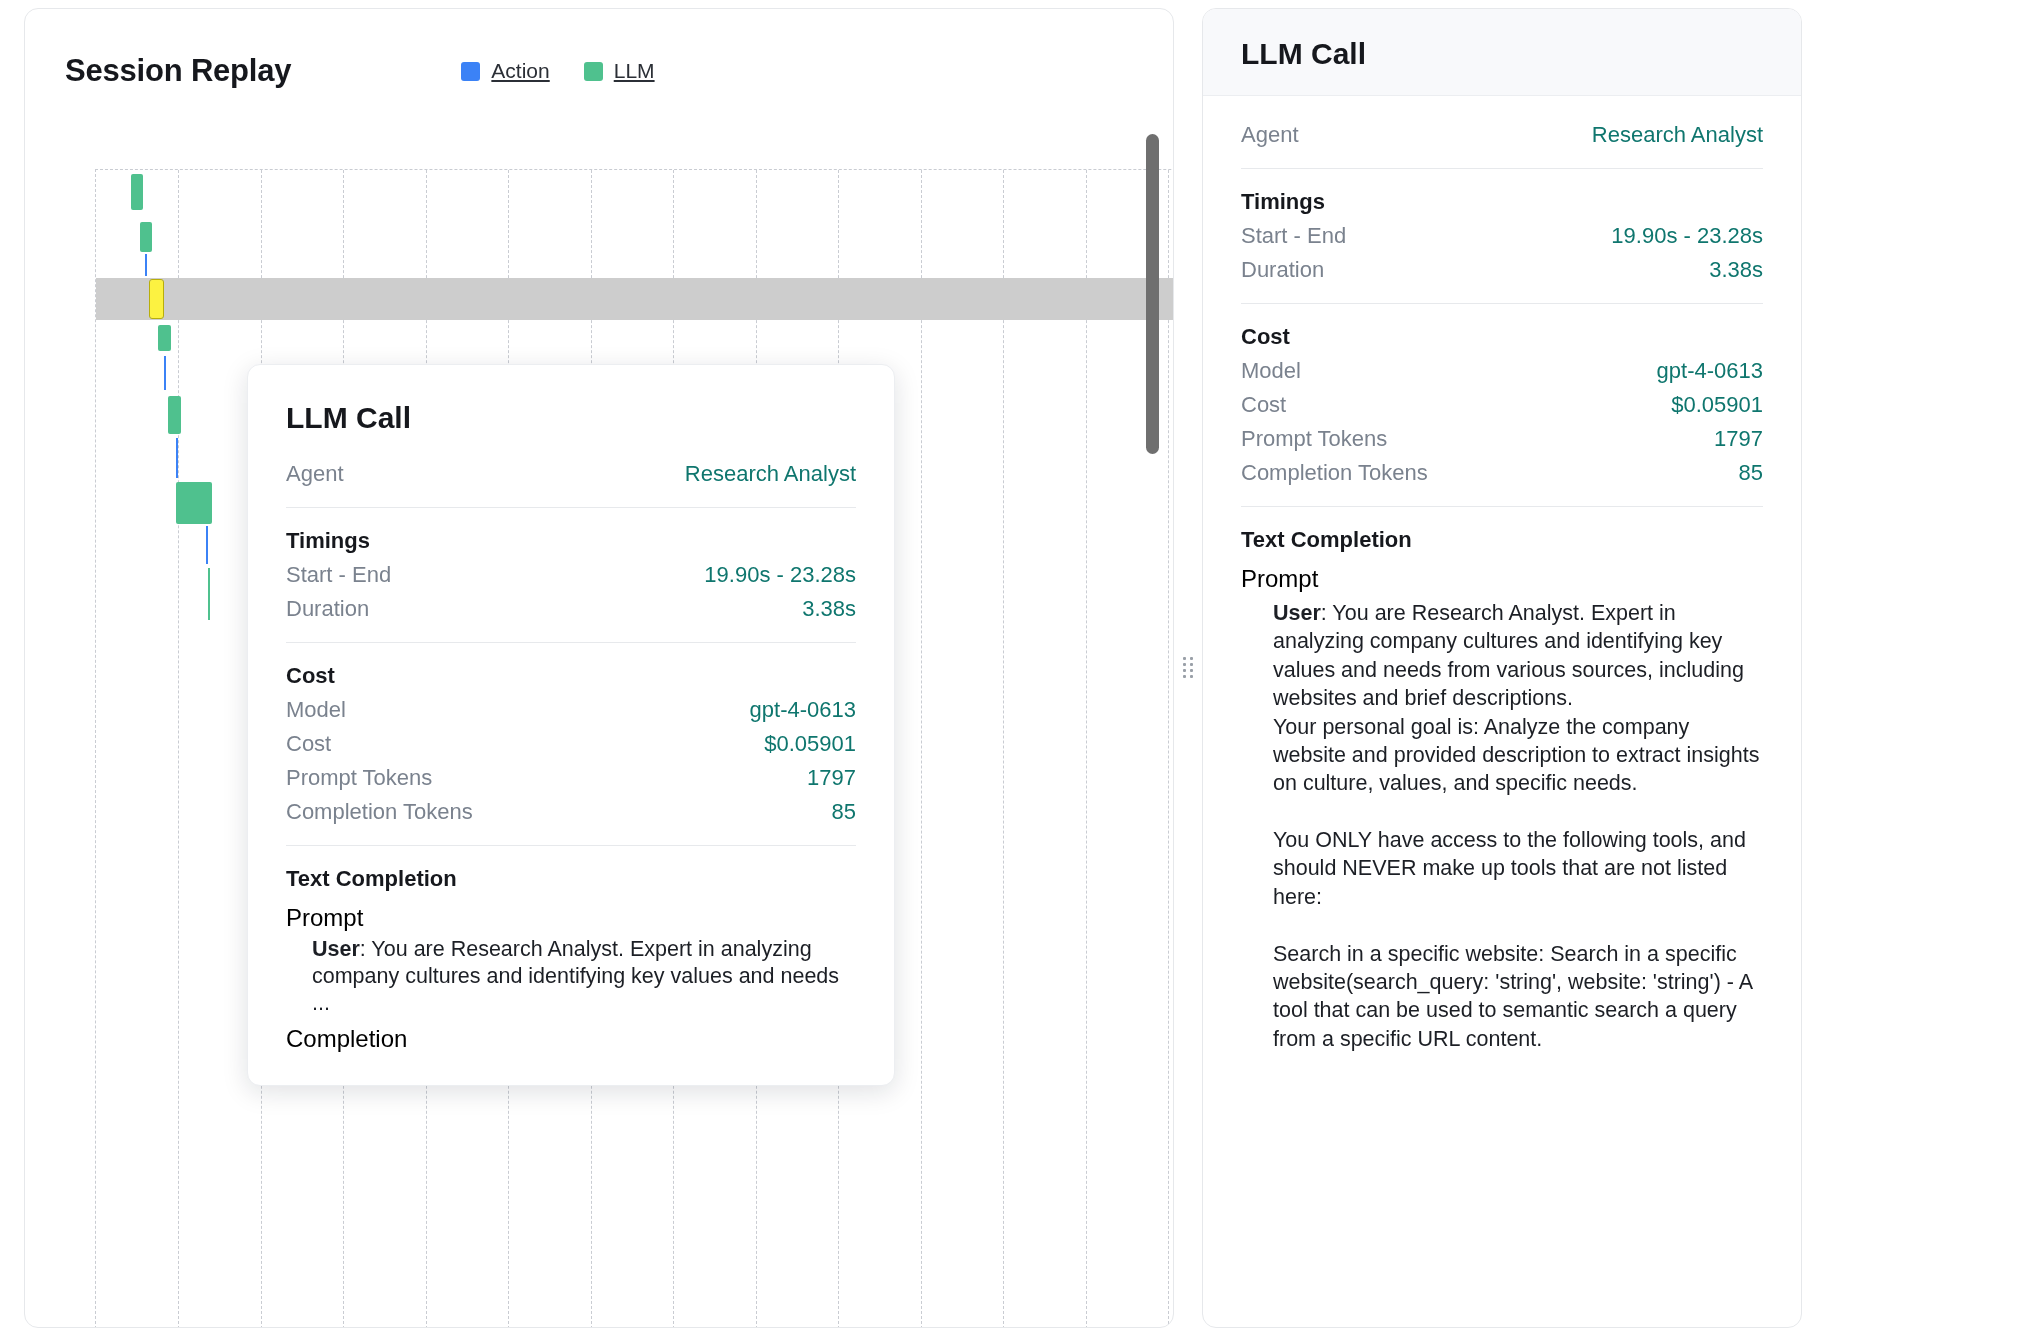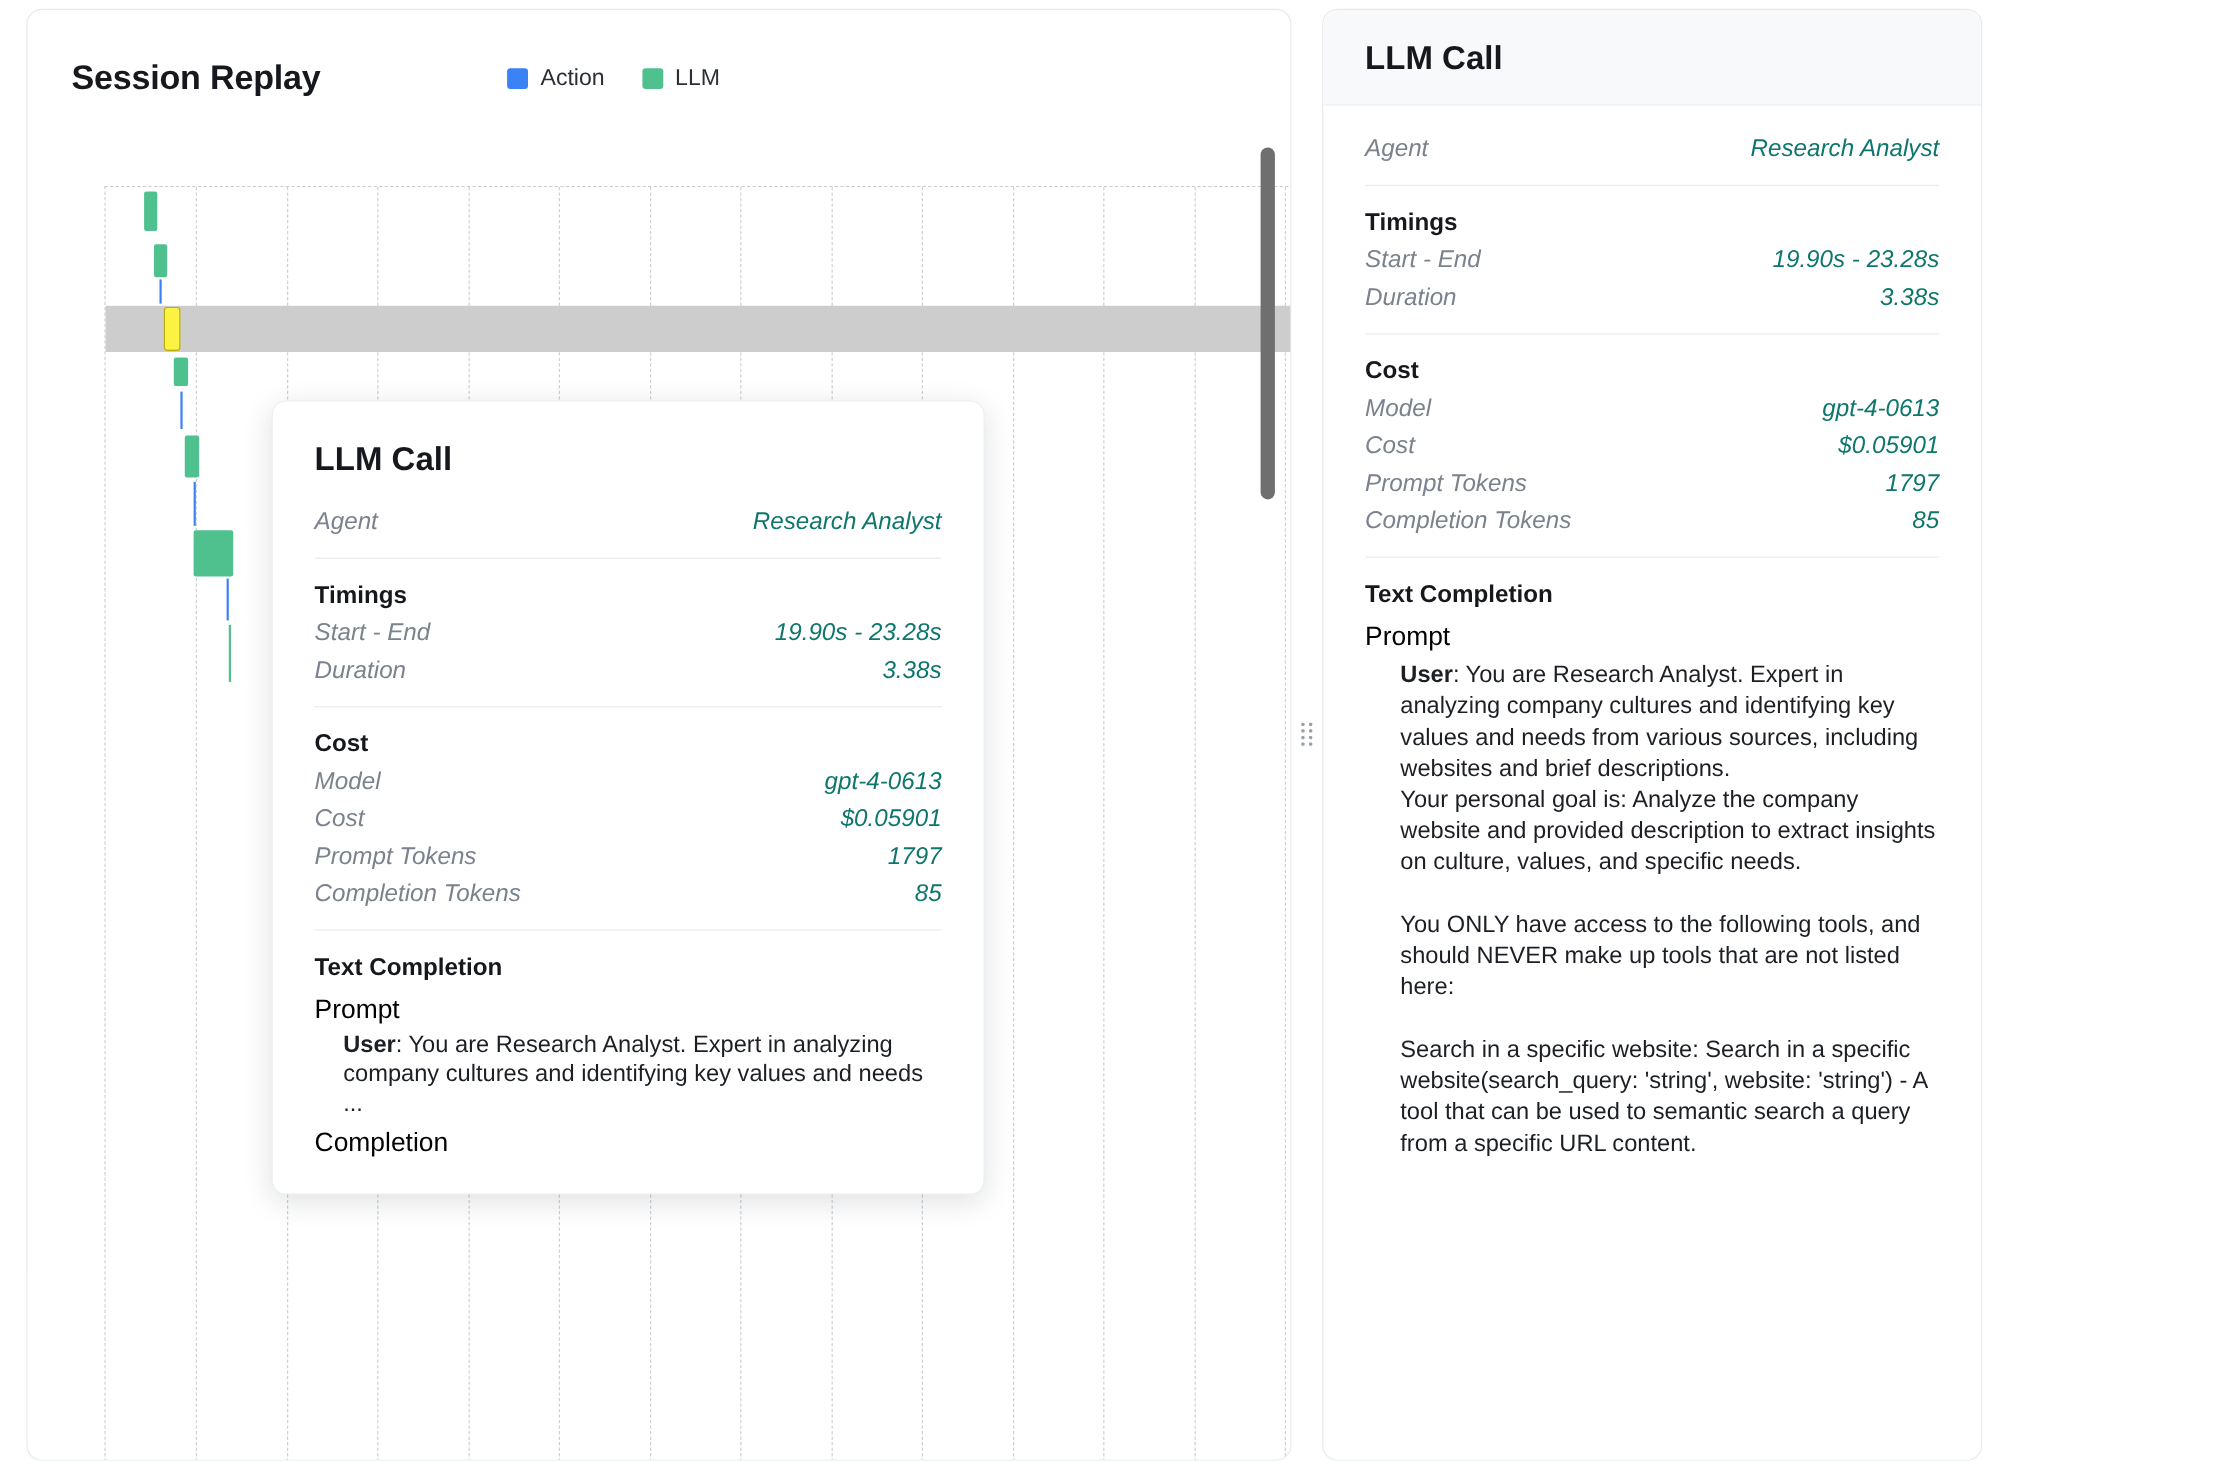--- a/index.html
+++ b/index.html
@@ -47,20 +47,21 @@
     align-items: center;
     gap: 34px;
     margin-left: 170px;
   }
   .legend-item {
     display: flex;
     align-items: center;
     gap: 11px;
     font-size: 21px;
     color: #2b2f36;
+    text-decoration: underline;
   }
   .swatch { width: 19px; height: 19px; border-radius: 3px; display: inline-block; }
 
   
   .timeline {
     position: absolute;
     left: 70px;
     top: 160px;
     right: 52px;
     bottom: 0;
@@ -138,21 +139,20 @@
     font-weight: bold;
     color: #16181d;
     margin-bottom: 22px;
   }
   .kv {
     display: flex;
     justify-content: space-between;
     align-items: baseline;
     font-size: 22px;
     padding: 4px 0;
-    font-style: italic;
   }
   .kv .k { color: #7a828e; }
   .kv .v { color: #0f766e; }
   .section-head {
     font-size: 22px;
     font-weight: bold;
     color: #16181d;
     padding: 6px 0 4px 0;
   }
   .hr {

